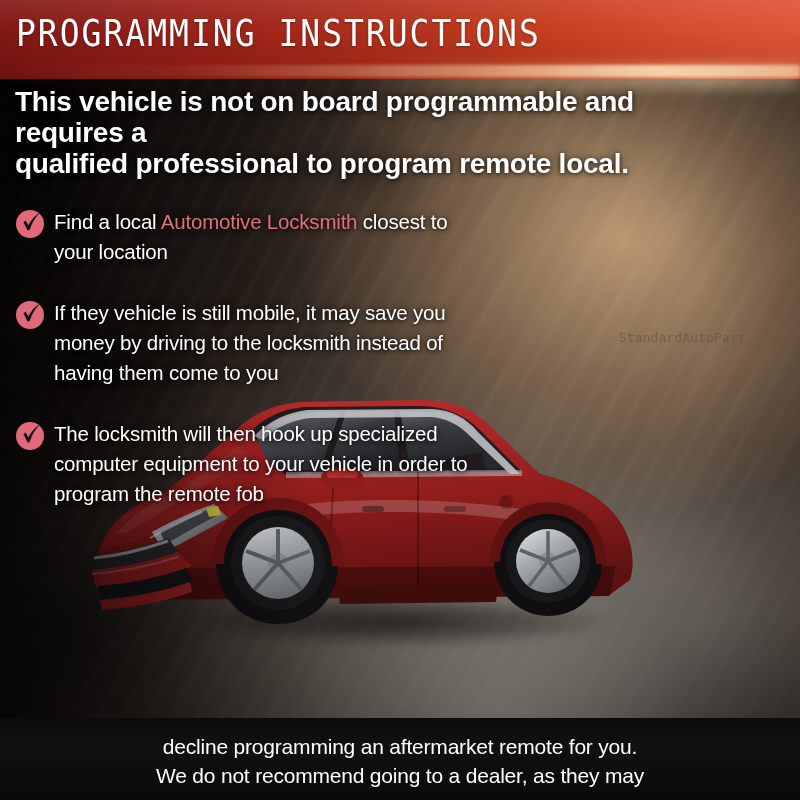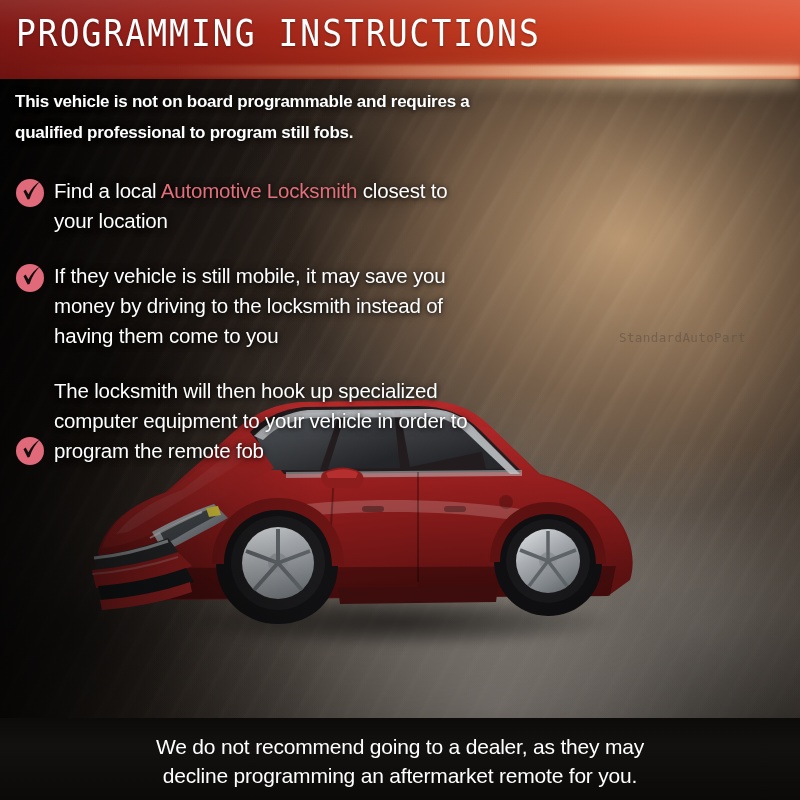--- a/index.html
+++ b/index.html
@@ -161,41 +161,42 @@
   }
 
   
   .headline {
     position: absolute;
     left: 15px;
     top: 86px;
     width: 700px;
     z-index: 5;
     color: #ffffff;
-    font-size: 17px;
+    font-size: 28px;
     font-weight: bold;
     line-height: 31px;
     letter-spacing: -0.25px;
     text-shadow: 0 1px 4px rgba(0,0,0,0.75), 0 0 10px rgba(0,0,0,0.45);
   }
 
   .bullets {
     position: absolute;
     left: 15px;
     top: 176px;
     width: 470px;
     z-index: 5;
   }
   .bullet {
     position: relative;
     display: flex;
     align-items: flex-start;
     margin-bottom: 25px;
-  }
-  .bullet:last-child { margin-bottom: 0; align-items: flex-end; }
+    margin-top: 31px;
+  }
+  .bullet:last-child { margin-bottom: 0; }
   .check-icon {
     flex: 0 0 auto;
     width: 30px;
     height: 30px;
     margin-right: 9px;
     margin-top: 2px;
   }
   .bullet-text {
     color: #ffffff;
     font-size: 20.5px;
@@ -402,21 +403,21 @@
   <div class="watermark">StandardAutoPart</div>
 
   <div class="header-bar">
     <div class="header-title">PROGRAMMING  INSTRUCTIONS</div>
   </div>
   <div class="header-glow"></div>
   <div class="header-glow2"></div>
 
   <div class="headline">
     <div>This vehicle is not on board programmable and requires a</div>
-    <div>qualified professional to program still fobs.</div>
+    <div>qualified professional to program remote local.</div>
   </div>
 
   <div class="bullets">
 
     <div class="bullet">
       <svg class="check-icon" viewBox="0 0 30 30" xmlns="http://www.w3.org/2000/svg">
         <circle cx="15" cy="15" r="14" fill="#e0697a"></circle>
         <path d="M8.5,13.2 L10.6,11.4 L13.4,16.2 C16.4,10.6 20.2,6.4 25.2,3.2 C20.6,7.8 17.0,13.6 14.6,21.0 L12.6,21.4 Z" fill="#120f0e"></path>
       </svg>
       <div class="bullet-text"><span>Find a local </span><span class="hl">Automotive Locksmith</span><span> closest to your location</span></div>
@@ -435,18 +436,18 @@
         <circle cx="15" cy="15" r="14" fill="#e0697a"></circle>
         <path d="M8.5,13.2 L10.6,11.4 L13.4,16.2 C16.4,10.6 20.2,6.4 25.2,3.2 C20.6,7.8 17.0,13.6 14.6,21.0 L12.6,21.4 Z" fill="#120f0e"></path>
       </svg>
       <div class="bullet-text">The locksmith will then hook up specialized computer equipment to your vehicle in order to program the remote fob</div>
     </div>
 
   </div>
 
   <div class="footer">
     <div class="footer-text">
+      <div>decline programming an aftermarket remote for you.</div>
       <div>We do not recommend going to a dealer, as they may</div>
-      <div>decline programming an aftermarket remote for you.</div>
     </div>
   </div>
 
 </div>
 
 </body></html>

